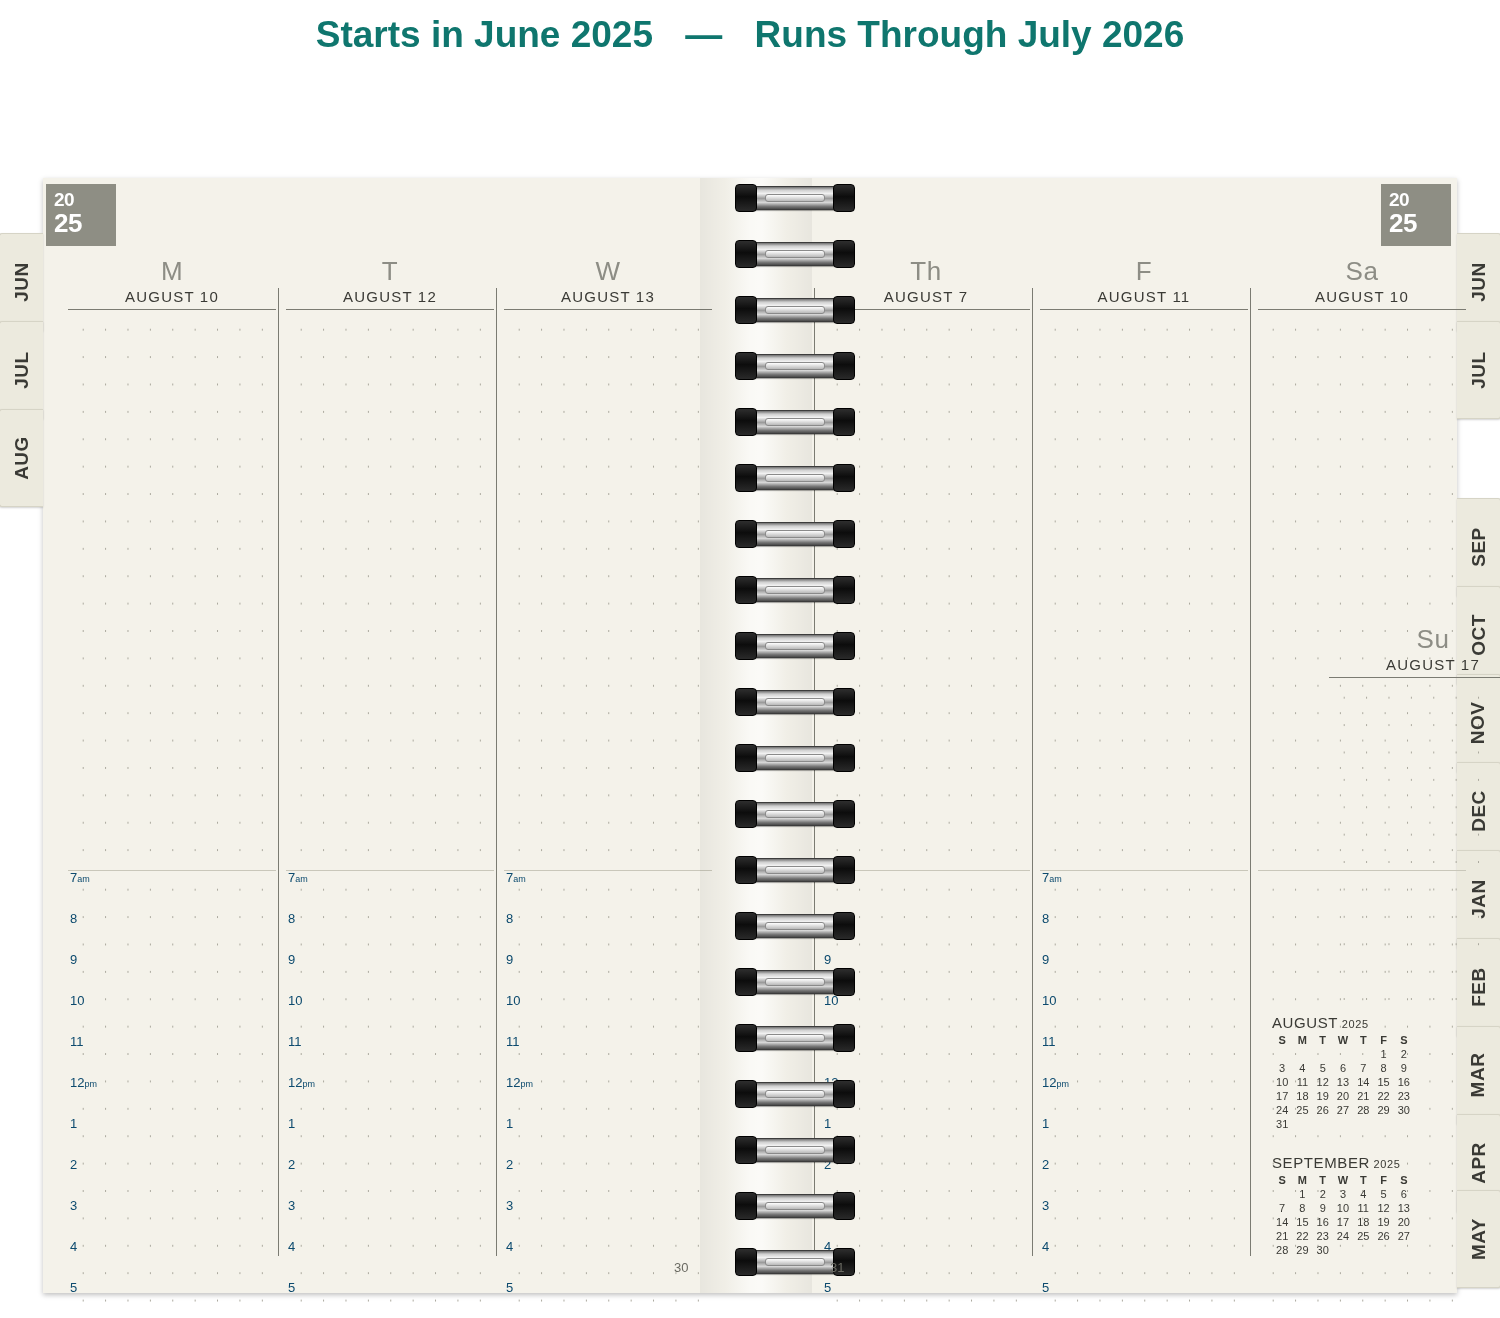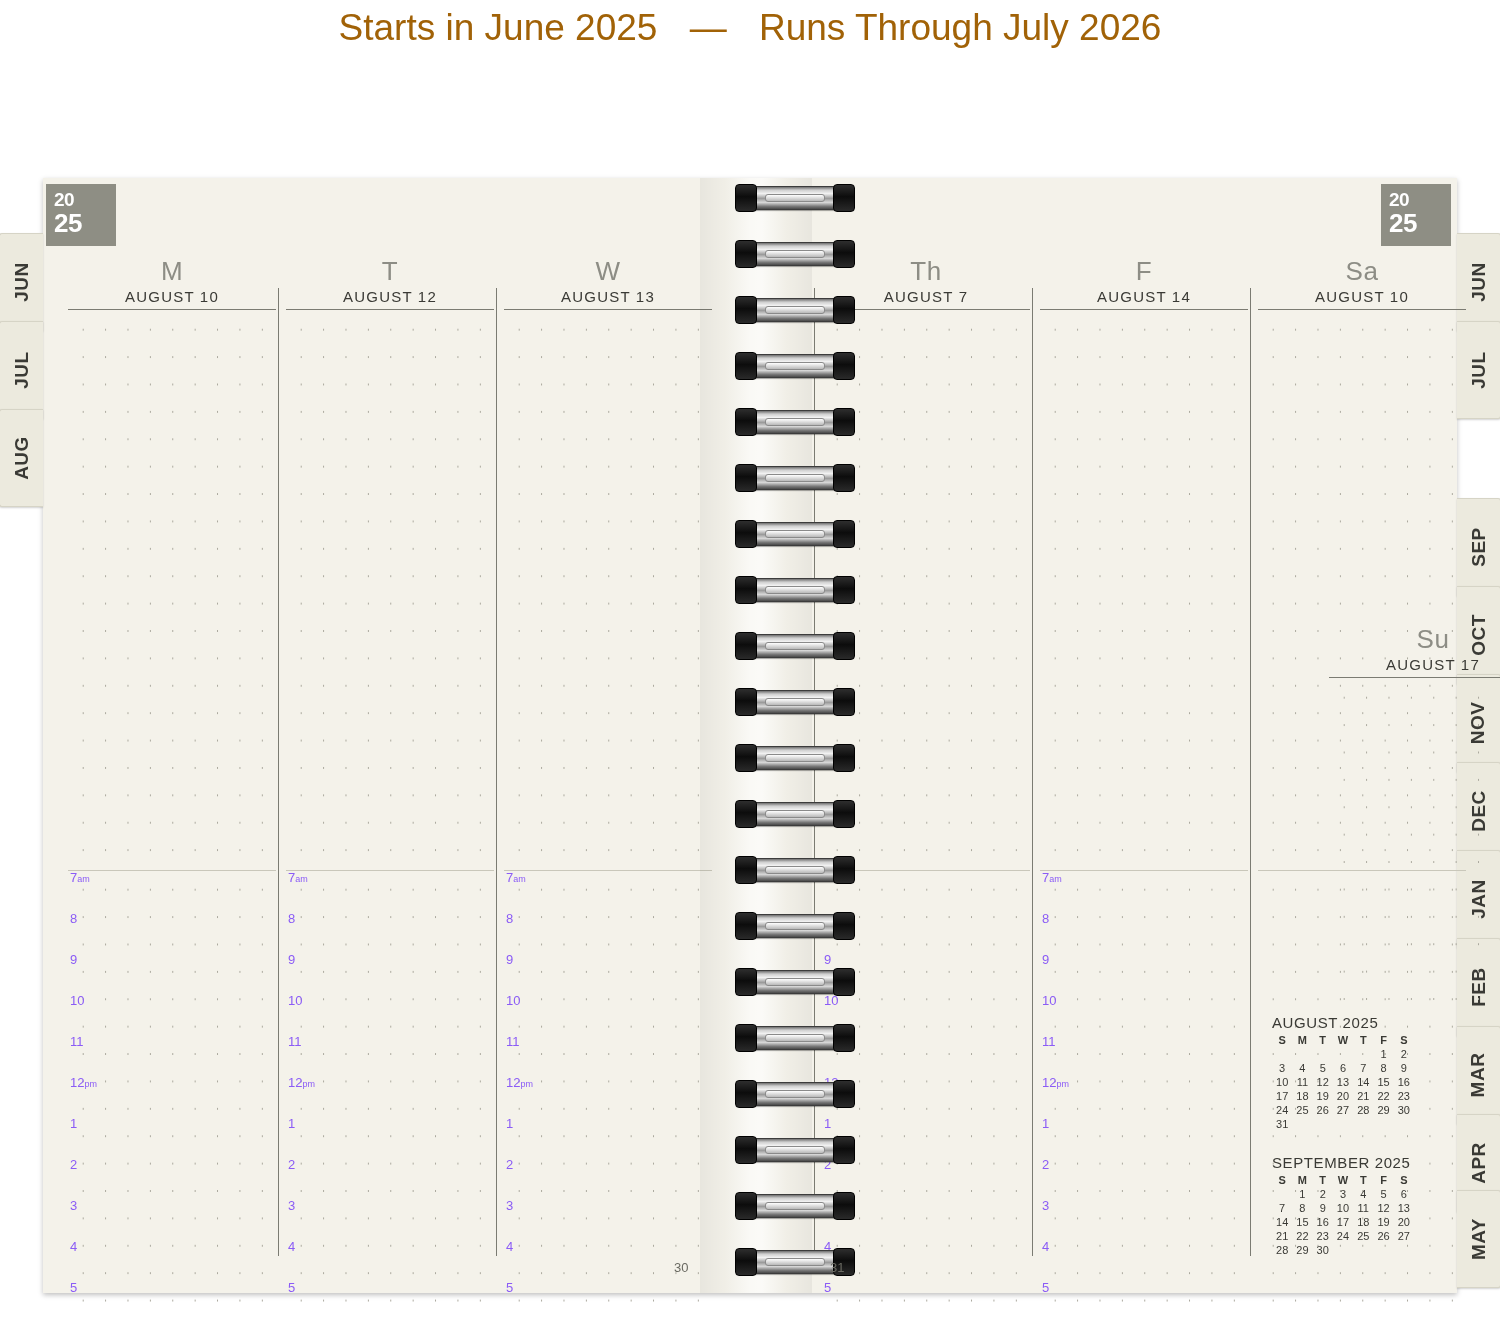--- a/index.html
+++ b/index.html
@@ -23,23 +23,23 @@
   .hdr-title {
     font-size: 62px;
     font-weight: 400;
     letter-spacing: -0.5px;
     color: #000;
     margin-top: 2px;
     line-height: 1.05;
   }
   .hdr-sub {
     font-size: 37px;
-    font-weight: normal;
-    color: #a16207;
-    margin-top: 7px;
+    font-weight: bold;
+    color: #0f766e;
+    margin-top: 14px;
     letter-spacing: 0px;
   }
   .hdr-sub .dash { display:inline-block; padding: 0 22px; }
 
   
   .spread {
     position: absolute;
     left: 40px; top: 178px;
     width: 1420px; height: 1120px;
   }
@@ -137,21 +137,21 @@
     position: absolute; top: 78px; height: 1000px;
     border-left: 1px solid #7b7b72;
   }
 
   
   .hours { position: absolute; left: 0; top: 0; width: 100%; }
   .hour {
     position: relative;
     height: 41px;
     font-size: 13px;
-    color: #8b5cf6;
+    color: #0c4a6e;
     padding-left: 2px;
   }
   .hour .am { font-size: 9px; }
 
   
   .pgnum {
     position: absolute;
     font-size: 13px; color: #6a6a62;
   }
 
@@ -159,21 +159,21 @@
   .mini {
     position: absolute;
     width: 140px;
     color: #3a3a35;
   }
   .mini .mtitle {
     font-size: 15px; letter-spacing: 0.6px;
     text-align: left;
     white-space: nowrap;
   }
-  .mini .mtitle .yr { font-size: 15px; text-align: center; }
+  .mini .mtitle .yr { font-size: 11px; text-align: center; }
   .mini table { border-collapse: collapse; width: 142px; margin-top: 2px;}
   .mini td, .mini th {
     font-size: 11px;
     text-align: center;
     width: 20px;
     height: 14px;
     padding: 0;
     font-weight: normal;
     color: #3a3a35;
   }
@@ -376,21 +376,21 @@
               <div class="hour"><span>1</span></div>
               <div class="hour"><span>2</span></div>
               <div class="hour"><span>3</span></div>
               <div class="hour"><span>4</span></div>
               <div class="hour"><span>5</span></div>
             </div>
           </div>
         </div>
         <div class="col" style="left: 1000px; top: 78px; width: 208px;">
           <div class="dayletter">F</div>
-          <div class="daydate">AUGUST 14</div>
+          <div class="daydate">AUGUST 11</div>
           <div class="dotzone" style="height: 560px;">
             <div class="dots"></div>
           </div>
           <div class="dotzone" style="height: 592px;">
             <div class="sep"></div>
             <div class="dots fine"></div>
             <div class="hours">
               <div class="hour"><span>7</span><span class="am">am</span></div>
               <div class="hour"><span>8</span></div>
               <div class="hour"><span>9</span></div>

